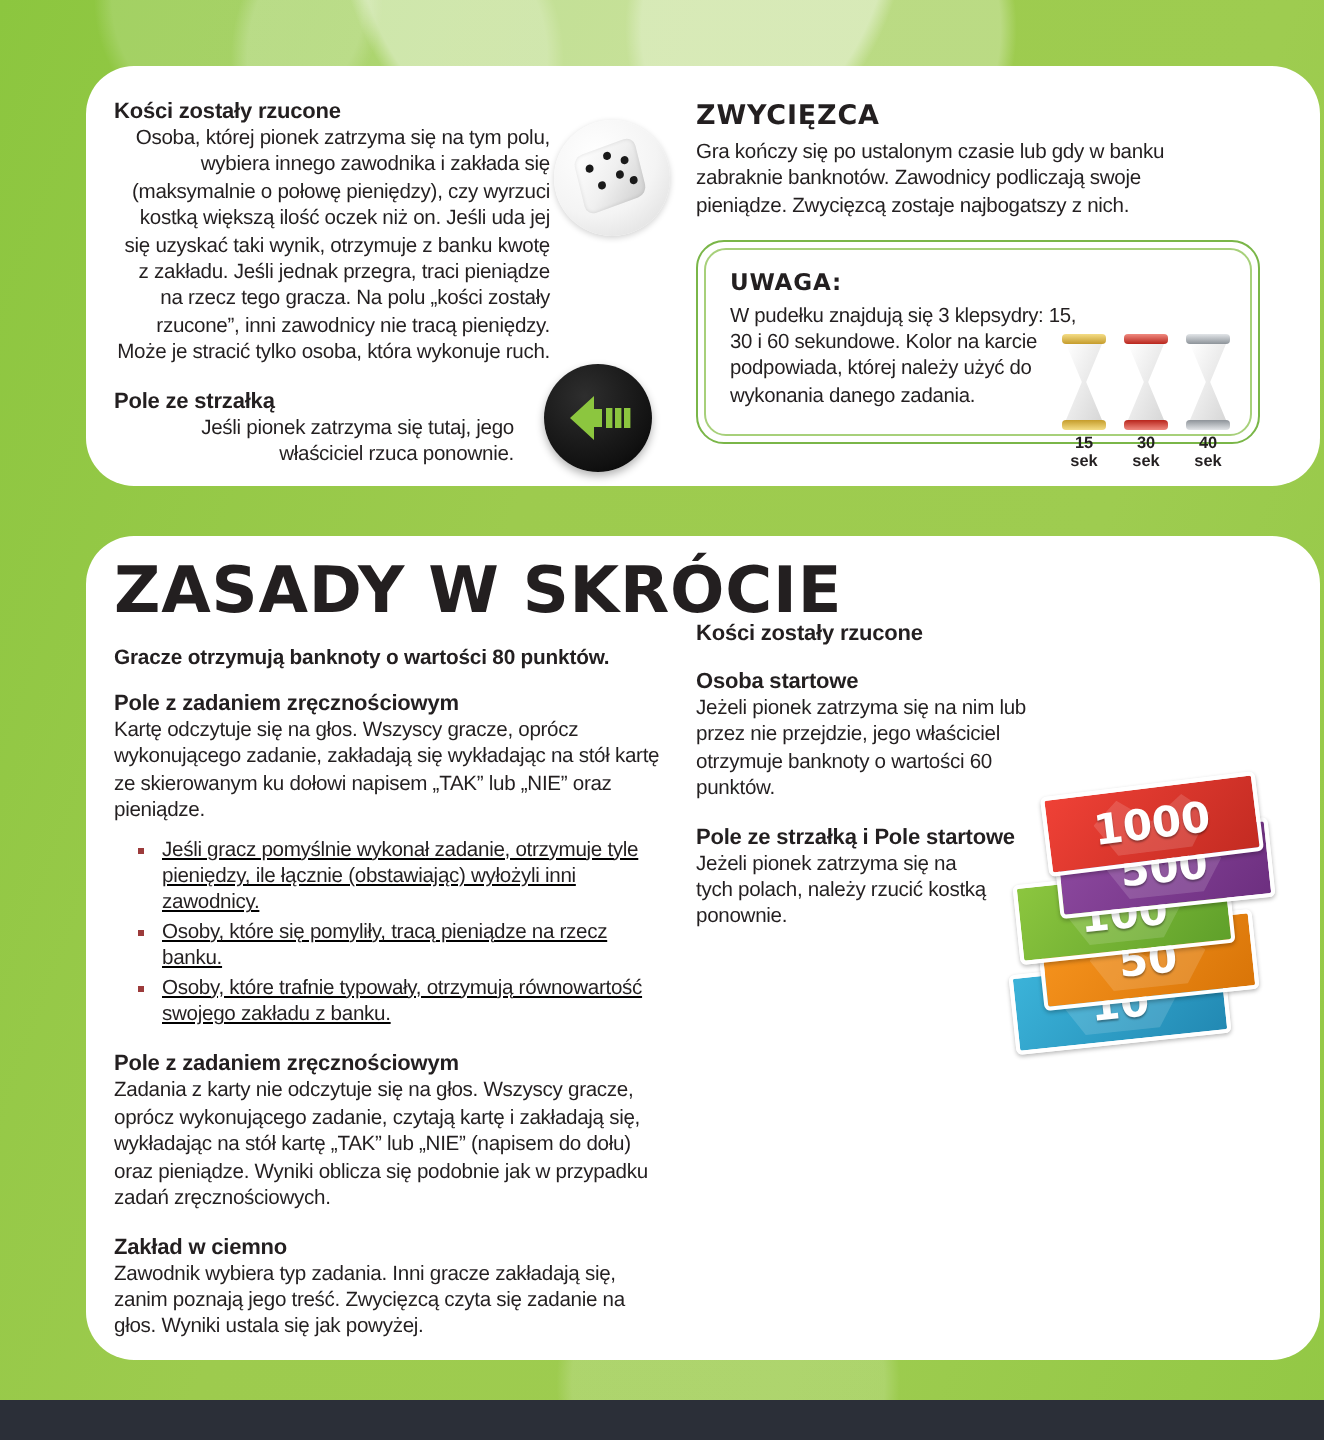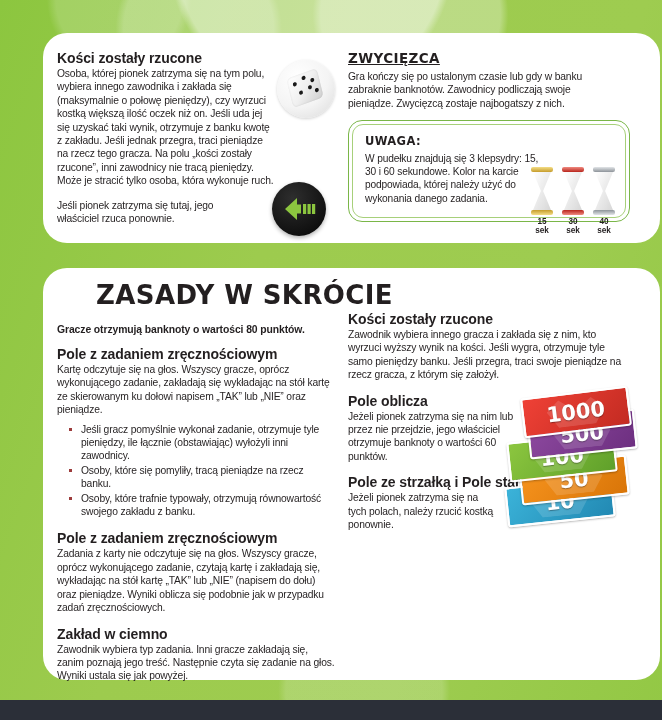--- a/index.html
+++ b/index.html
@@ -41,21 +41,21 @@
     position: absolute;
     background: #ffffff;
     border-radius: 22px;
   }
 
   #panel-top    { left: 43px; top: 33px;  width: 617px; height: 210px; border-radius: 24px 24px 24px 24px; }
   #panel-bottom { left: 43px; top: 268px; width: 617px; height: 412px; border-radius: 24px; }
 
   
   .sec-title {
-    font-size: 14px;
+    font-size: 11px;
     font-weight: bold;
     color: #231f20;
     margin-bottom: 1px;
     letter-spacing: -0.1px;
   }
   .body-text {
     font-size: 10.3px;
     line-height: 13.4px;
     color: #231f20;
     letter-spacing: -0.15px;
@@ -68,21 +68,21 @@
     color: #231f20;
     letter-spacing: 0.4px;
     text-transform: uppercase;
   }
 
   
   #top-left {
     position: absolute;
     left: 57px; top: 50px; width: 218px;
   }
-  #top-left .body-text { width: 218px; }
+  #top-left .body-text { width: 218px; text-align: right; }
 
   
   #dice-icon {
     position: absolute;
     left: 277px; top: 60px;
     width: 58px; height: 58px;
     border-radius: 50%;
     background: radial-gradient(circle at 36% 30%, #ffffff 0%, #f4f4f4 55%, #d9d9d9 100%);
     box-shadow: 0 1px 3px rgba(0,0,0,0.18);
   }
@@ -113,21 +113,20 @@
   }
 
   
   #top-right {
     position: absolute;
     left: 348px; top: 50px; width: 270px;
   }
   #zwyciezca-title {
     font-size: 13.5px;
     margin-bottom: 4px;
-    text-decoration: underline;
   }
   #uwaga-box {
     position: absolute;
     left: 348px; top: 120px;
     width: 282px; height: 102px;
     border: 1.4px solid #7ab648;
     border-radius: 14px;
     padding: 3px;
   }
   #uwaga-box-inner {
@@ -176,42 +175,42 @@
     line-height: 9px;
     color: #231f20;
     margin-top: 2px;
     font-weight: 600;
   }
 
   
   #rules-title {
     position: absolute;
     left: 57px; top: 281px;
-    font-size: 26px;
+    font-size: 32px;
     line-height: 28px;
-    margin-left: 39px;
   }
   #bot-left {
     position: absolute;
     left: 57px; top: 324px; width: 278px;
   }
   #bot-right {
     position: absolute;
     left: 348px; top: 311px; width: 280px;
   }
   .lead-bold {
     font-size: 10.4px;
     font-weight: bold;
     color: #231f20;
     letter-spacing: -0.1px;
   }
   ul.bullets {
     list-style: none;
     margin-top: 6px;
     padding-left: 12px;
+    text-decoration: underline;
   }
   ul.bullets li {
     position: relative;
     font-size: 10.3px;
     line-height: 13.4px;
     color: #231f20;
     padding-left: 12px;
     margin-bottom: 1px;
     letter-spacing: -0.15px;
   }
@@ -264,20 +263,21 @@
 <body>
 
 <div class="page-bg"></div>
 
 <div class="panel" id="panel-top"></div>
 
 <div id="top-left">
   <div class="sec-title">Kości zostały rzucone</div>
   <div class="body-text">Osoba, której pionek zatrzyma się na tym polu, wybiera innego zawodnika i zakłada się (maksymalnie o połowę pieniędzy), czy wyrzuci kostką większą ilość oczek niż on. Jeśli uda jej się uzyskać taki wynik, otrzymuje z banku kwotę z zakładu. Jeśli jednak przegra, traci pieniądze na rzecz tego gracza. Na polu „kości zostały rzucone”, inni zawodnicy nie tracą pieniędzy. Może je stracić tylko osoba, która wykonuje ruch.</div>
   <div class="gap"></div>
+  <div class="sec-title">Pole ze strzałką</div>
   <div class="body-text" style="width:200px">Jeśli pionek zatrzyma się tutaj, jego właściciel rzuca ponownie.</div>
 </div>
 
 <div id="dice-icon">
   <div class="die">
     <div class="pip" style="left:5px;  top:6px;"></div>
     <div class="pip" style="left:15px; top:3px;"></div>
     <div class="pip" style="left:23px; top:8px;"></div>
     <div class="pip" style="left:9px;  top:16px;"></div>
     <div class="pip" style="left:19px; top:14px;"></div>
@@ -353,29 +353,28 @@
     <li>Osoby, które się pomyliły, tracą pieniądze na rzecz banku.</li>
     <li>Osoby, które trafnie typowały, otrzymują równowartość swojego zakładu z banku.</li>
   </ul>
   <div class="gap"></div>
 
   <div class="sec-title">Pole z zadaniem zręcznościowym</div>
   <div class="body-text">Zadania z karty nie odczytuje się na głos. Wszyscy gracze, oprócz wykonującego zadanie, czytają kartę i zakładają się, wykładając na stół kartę „TAK” lub „NIE” (napisem do dołu) oraz pieniądze. Wyniki oblicza się podobnie jak w przypadku zadań zręcznościowych.</div>
   <div class="gap"></div>
 
   <div class="sec-title">Zakład w ciemno</div>
-  <div class="body-text">Zawodnik wybiera typ zadania. Inni gracze zakładają się, zanim poznają jego treść. Następnie czyta się zadanie na głos. Wyniki ustala się jak powyżej.</div>
+  <div class="body-text">Zawodnik wybiera typ zadania. Inni gracze zakładają się, zanim poznają jego treść. Zwycięzcą czyta się zadanie na głos. Wyniki ustala się jak powyżej.</div>
 </div>
 
 <div id="bot-right">
   <div class="sec-title">Kości zostały rzucone</div>
-  <div class="body-text">Zawodnik wybiera innego gracza i zakłada się z nim, kto wyrzuci wyższy wynik na kości. Jeśli wygra, otrzymuje tyle samo pieniędzy banku. Jeśli przegra, traci swoje pieniądze na rzecz gracza, z którym się założył.</div>
-  <div class="gap"></div>
-
-  <div class="sec-title">Pole oblicza</div>
+  <div class="gap"></div>
+
+  <div class="sec-title">Osoba startowe</div>
   <div class="body-text" style="width:165px">Jeżeli pionek zatrzyma się na nim lub przez nie przejdzie, jego właściciel otrzymuje banknoty o wartości 60 punktów.</div>
   <div class="gap"></div>
 
   <div class="sec-title">Pole ze strzałką i Pole startowe</div>
   <div class="body-text" style="width:150px">Jeżeli pionek zatrzyma się na tych polach, należy rzucić kostką ponownie.</div>
 </div>
 
 <div id="banknotes">
   <div class="note" id="note-1000">
     <span>1000</span>

